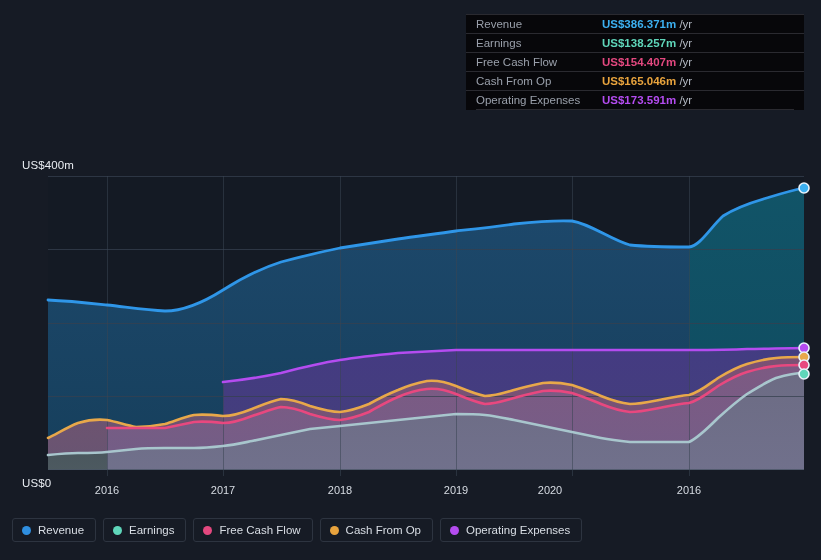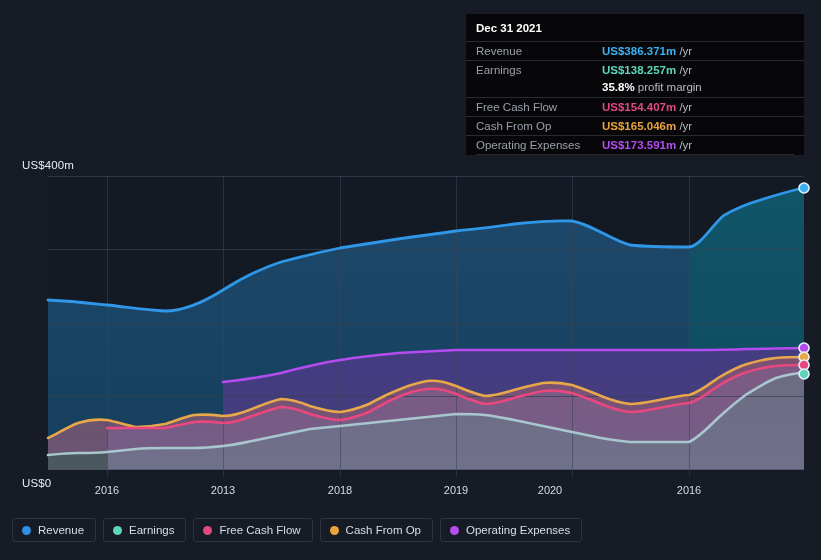--- a/index.html
+++ b/index.html
@@ -282,52 +282,44 @@
         <circle cx="804" cy="357" r="5" fill="#e8a84a" stroke="#e9f3fb" stroke-width="1.6"></circle>
         <circle cx="804" cy="365" r="5" fill="#e8487f" stroke="#e9f3fb" stroke-width="1.6"></circle>
         <circle cx="804" cy="374" r="5" fill="#5fd6ba" stroke="#e9f3fb" stroke-width="1.6"></circle>
       </g>
     </svg>
 
     <div class="axis-label" id="ylab-top">US$400m</div>
     <div class="axis-label" id="ylab-bot">US$0</div>
 
     <div class="xtick" style="left:107px">2016</div>
-    <div class="xtick" style="left:223px">2013</div>
+    <div class="xtick" style="left:223px">2017</div>
     <div class="xtick" style="left:340px">2018</div>
     <div class="xtick" style="left:456px">2019</div>
     <div class="xtick" style="left:550px">2020</div>
     <div class="xtick" style="left:689px">2016</div>
   </div>
 
   <div class="tooltip">
-    <div class="tt-title">Dec 31 2021</div>
     <table class="tt-table">
       <tbody>
           <tr>
         <td class="tt-key">Revenue</td>
         <td class="tt-val">
           <span class="tt-num" style="color:#3cb0f0">US$386.371m</span>
           <span class="tt-unit">/yr</span>
         </td>
       </tr>
       <tr>
         <td class="tt-key">Earnings</td>
         <td class="tt-val">
           <span class="tt-num" style="color:#5fd6ba">US$138.257m</span>
           <span class="tt-unit">/yr</span>
         </td>
       </tr>
-      <tr class="tt-sub tt-borderless">
-        <td class="tt-key"></td>
-        <td class="tt-val">
-          <span class="tt-margin-num">35.8%</span>
-          <span class="tt-margin-txt">profit margin</span>
-        </td>
-      </tr>
       <tr>
         <td class="tt-key">Free Cash Flow</td>
         <td class="tt-val">
           <span class="tt-num" style="color:#e3487f">US$154.407m</span>
           <span class="tt-unit">/yr</span>
         </td>
       </tr>
       <tr>
         <td class="tt-key">Cash From Op</td>
         <td class="tt-val">

